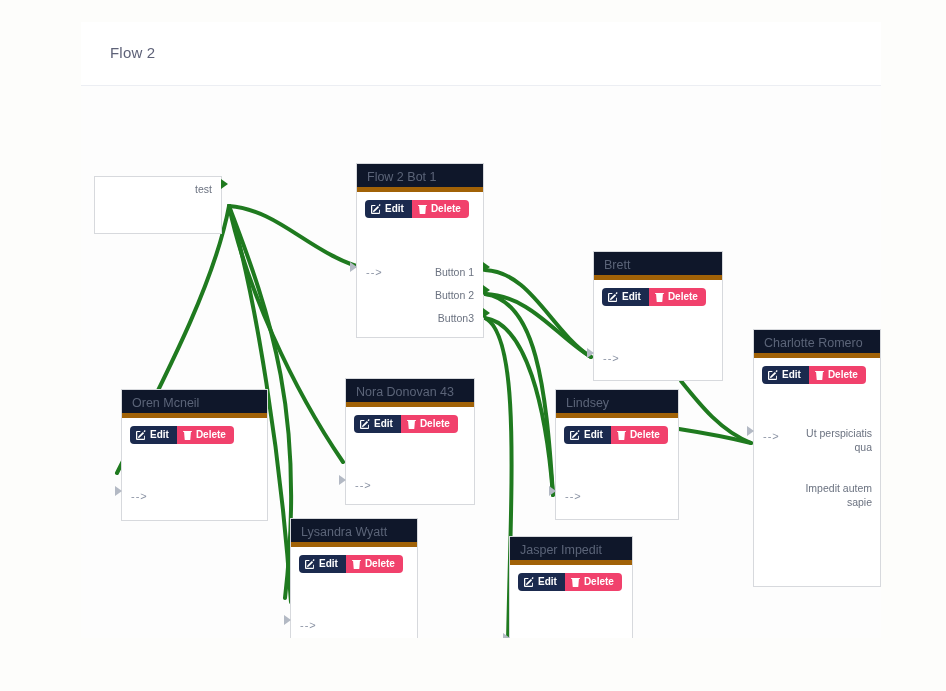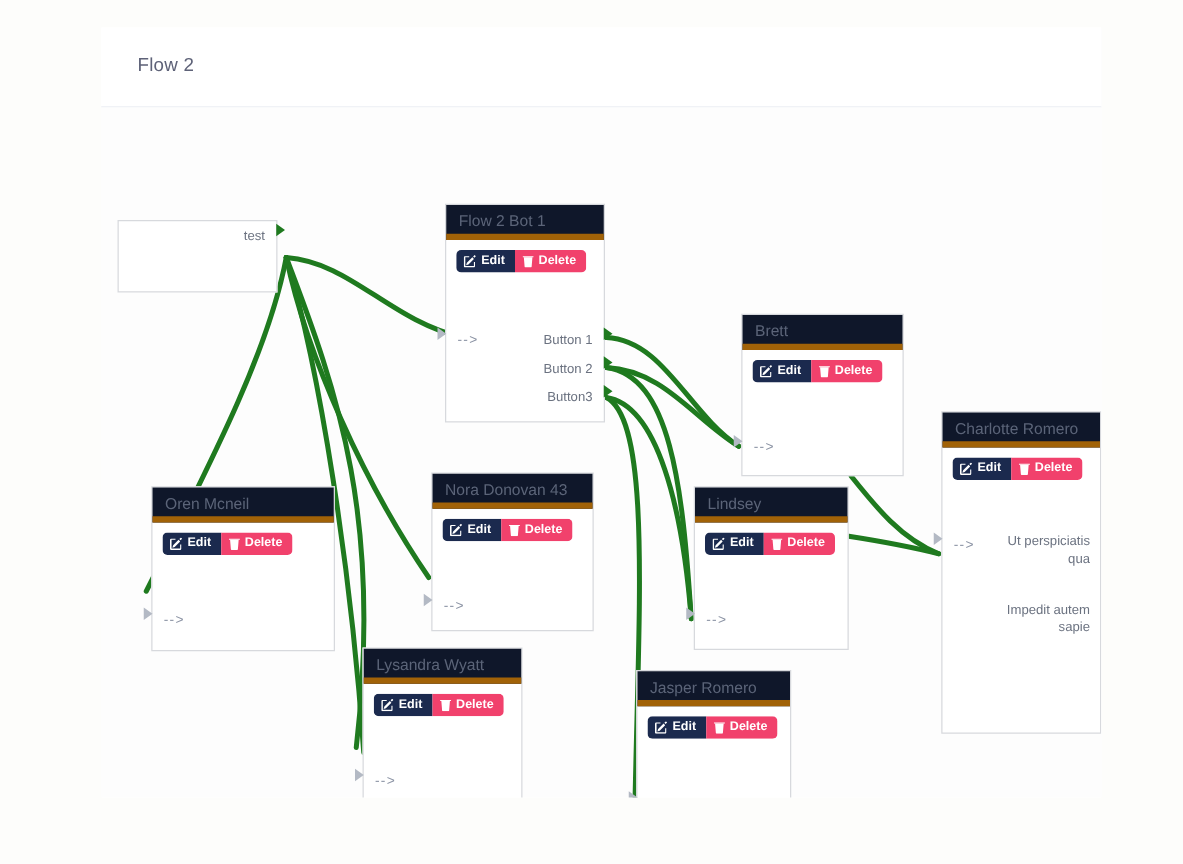--- a/index.html
+++ b/index.html
@@ -434,21 +434,21 @@
             </div>
             <div class="ports" style="top: 68px;">
               <div class="port-row">
                 <span class="port-marker in"></span>
                 <span class="port-in-label">--&gt;</span>
               </div>
             </div>
           </div>
         </div>
         <div class="node" style="left: 428px; top: 450px; width: 124px; height: 132px;">
-          <div class="node-header">Jasper Romero</div>
+          <div class="node-header">Jasper Impedit</div>
           <div class="node-body">
             <div class="btnbar">
               <div class="btn btn-edit" style="background: rgb(27, 42, 78);">
                 <span>
                   <svg width="10" height="10" viewBox="0 0 16 16" fill="#fff" aria-hidden="true">
                     <path d="M15.5 1.5 14 0l-2 2 1.5 1.5 2-2zM11 3 4 10l-1 3 3-1 7-7L11 3z"></path>
                     <path d="M13 9v5H2V3h5V1.6H1.6A1.6 1.6 0 0 0 0 3.2v11.2A1.6 1.6 0 0 0 1.6 16h11.2a1.6 1.6 0 0 0 1.6-1.6V9H13z"></path>
                   </svg>
                 </span>
                 <span>Edit</span>

